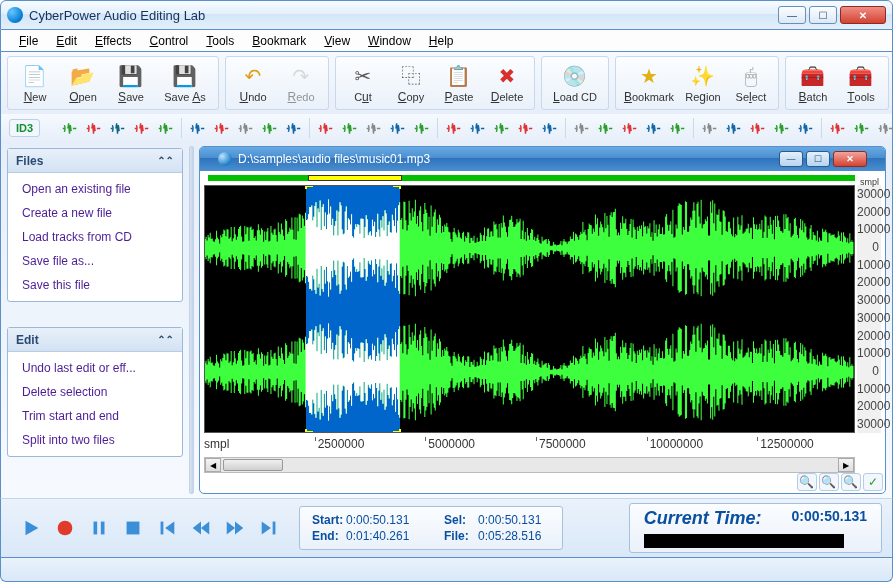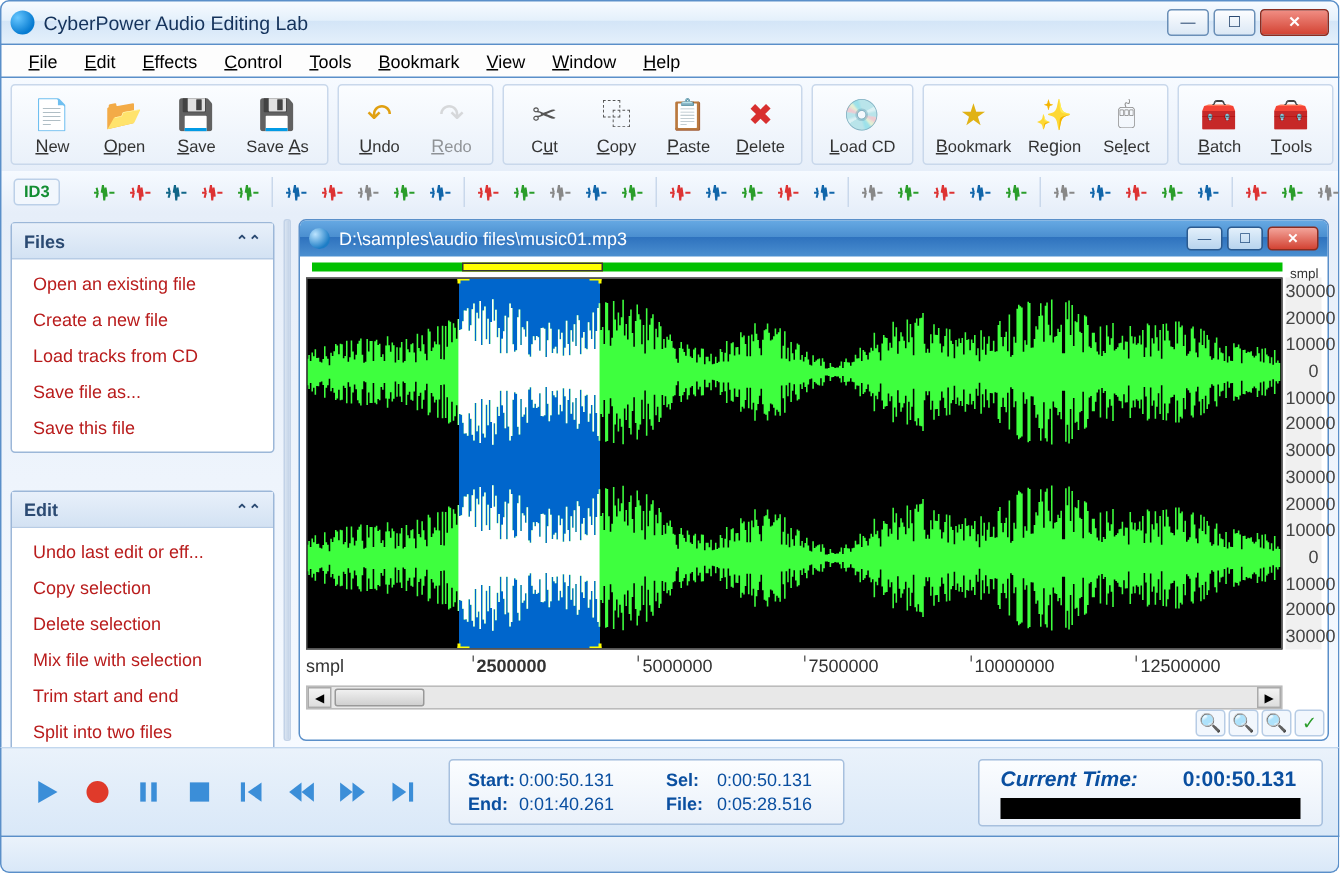--- a/index.html
+++ b/index.html
@@ -36,28 +36,28 @@
 
 
 .workspace { height: 356px; border-left: 1px solid #5a8fc9; border-right: 1px solid #5a8fc9; background: linear-gradient(to bottom, #e6eef9, #f6faff); display: flex; }
 
 
 .sidebar { width: 188px; padding: 6px; display: flex; flex-direction: column; gap: 25px; overflow: hidden; }
 .sb-panel { border: 1px solid #9cb7d8; border-radius: 3px; background: #fff; }
 .sb-header { height: 24px; background: linear-gradient(to bottom, #e8f0fa, #d3e2f3); border-bottom: 1px solid #b7cce5; display: flex; align-items: center; padding: 0 8px; font-weight: bold; color: #2b4a72; cursor: pointer; }
 .sb-header .chev { margin-left: auto; font-size: 10px; }
 .sb-list { padding: 4px 0; }
-.sb-item { padding: 5px 14px; cursor: pointer; color: #b91c1c; white-space: nowrap; overflow: hidden; text-overflow: ellipsis; }
+.sb-item { padding: 5px 14px; cursor: pointer; color: #4c1d95; white-space: nowrap; overflow: hidden; text-overflow: ellipsis; }
 
 
 .docwrap { flex: 1; position: relative; padding: 4px 6px; }
 .doc-splitter { width: 5px; background: linear-gradient(to right, #d9e4f1, #c2d2e7); position: absolute; left: 0; top: 4px; bottom: 4px; cursor: col-resize; border: 1px solid #c2d2e7; border-radius: 2px; }
 
 .docwin { position: absolute; left: 10px; top: 4px; right: 6px; bottom: 4px; border: 1px solid #5a8fc9; border-radius: 5px; background: #fff; display: flex; flex-direction: column; }
-.doc-title { height: 24px; background: linear-gradient(to bottom, #66a9e3, #4b8fd0 45%, #2e72be 46%, #4b8fd0 100%); border-radius: 4px 4px 0 0; display: flex; align-items: center; padding: 0 6px; color: #fff; justify-content: space-between; }
+.doc-title { height: 24px; background: linear-gradient(to bottom, #66a9e3, #4b8fd0 45%, #2e72be 46%, #4b8fd0 100%); border-radius: 4px 4px 0 0; display: flex; align-items: center; padding: 0 18px; color: #fff; justify-content: space-between; }
 .doc-title .app-icon { width: 14px; height: 14px; margin-right: 6px; background: radial-gradient(circle at 30% 30%, #bce4ff 0%, #1d7dc6 70%); border-radius: 50%; }
 .doc-title .t { flex: 1; font-size: 12px; }
 .doc-title .win-btn-s { width: 24px; height: 16px; border: 1px solid #2b5a8f; border-radius: 3px; background: linear-gradient(to bottom, #e3f0fb, #b8d4ee); color: #244e80; font-size: 9px; display: flex; align-items: center; justify-content: center; margin-left: 3px; cursor: pointer; }
 .doc-title .win-btn-s.close { width: 34px; background: linear-gradient(to bottom, #f3a49a, #d34333); border-color: #8a2c20; color: #fff; font-weight: bold; }
 
 .doc-body { flex: 1; display: flex; flex-direction: column; padding: 4px; gap: 4px; position: relative; }
 .wave-top-bar { height: 6px; background: #00c000; margin: 0 26px 0 4px; position: relative;}
 .wave-top-sel { position: absolute; top: 0; bottom: 0; background: #ffff00; left: 15.5%; width: 14.5%; border: 1px solid #333;}
 
 .wave-area { display: flex; gap: 2px; }
@@ -94,21 +94,21 @@
 .transport { display: flex; gap: 6px; align-items: center; padding: 0 6px; }
 .tp-btn { width: 28px; height: 28px; display: flex; align-items: center; justify-content: center; cursor: pointer; }
 .tp-btn svg { width: 22px; height: 22px; }
 
 .info-box { border: 1px solid #a7c0de; border-radius: 3px; background: linear-gradient(to bottom,#fbfdff,#eaf1fa); padding: 6px 12px; display: grid; grid-template-columns: auto auto; column-gap: 26px; row-gap: 2px; font-size: 11px;}
 .info-box .lab { color: #0a4fa0; font-weight: bold; display: inline-block; width: 34px;}
 .info-box .val { color: #0a4fa0; display: inline-block; width: 72px;}
 
 .current-box { border: 1px solid #a7c0de; border-radius: 3px; background: linear-gradient(to bottom,#fbfdff,#eaf1fa); padding: 4px 14px; margin-left: auto; display: flex; flex-direction: column; gap: 3px;}
 .curr-row { display: flex; gap: 30px; }
-.curr-lbl { color: #0a4fa0; font-weight: bold; font-style: italic; font-size: 14px;}
+.curr-lbl { color: #0a4fa0; font-weight: bold; font-style: italic; font-size: 18px;}
 .curr-val { color: #0a4fa0; font-weight: bold; font-size: 14px;}
 .meter { width: 200px; height: 14px; background: #000; margin-top: 2px;}
 
 .statusbar { height: 24px; border: 1px solid #5a8fc9; border-top: none; background: linear-gradient(to bottom,#eaf2fb,#d9e8f8); border-radius: 0 0 6px 6px; }
 
 </style>
 </head>
 <body>
 
 <div class="titlebar">
@@ -399,23 +399,21 @@
           <div class="sb-item">Create a new file</div>
           <div class="sb-item">Load tracks from CD</div>
           <div class="sb-item">Save file as...</div>
           <div class="sb-item">Save this file</div>
         </div>
       </div>
       <div class="sb-panel">
         <div class="sb-header">Edit<span class="chev">⌃⌃</span></div>
         <div class="sb-list">
           <div class="sb-item">Undo last edit or eff...</div>
-          <div class="sb-item">Copy selection</div>
           <div class="sb-item">Delete selection</div>
-          <div class="sb-item">Mix file with selection</div>
           <div class="sb-item">Trim start and end</div>
           <div class="sb-item">Split into two files</div>
         </div>
       </div>
     </div>
 
   <div class="docwrap">
     <div class="doc-splitter"></div>
     <div class="docwin">
       <div class="doc-title">
@@ -476,21 +474,21 @@
               <div>0</div>
               <div>10000</div>
               <div>20000</div>
               <div>30000</div>
             </div>
           <span class="wave-scale-lbl" style="top:6px;right:6px;position:absolute;">smpl</span>
         </div>
         <div class="time-ruler">
           <span class="ru-lbl">smpl</span>
           <div id="ruler-ticks">
-              <div class="tick" style="left: 17%; font-weight: bold;">2500000</div>
+              <div class="tick" style="left: 17%;">2500000</div>
               <div class="tick" style="left: 34%;">5000000</div>
               <div class="tick" style="left: 51%;">7500000</div>
               <div class="tick" style="left: 68%;">10000000</div>
               <div class="tick" style="left: 85%;">12500000</div>
             </div>
         </div>
         <div class="hscroll">
           <div class="arrow l">◀</div>
           <div class="thumb"></div>
           <div class="arrow r">▶</div>

